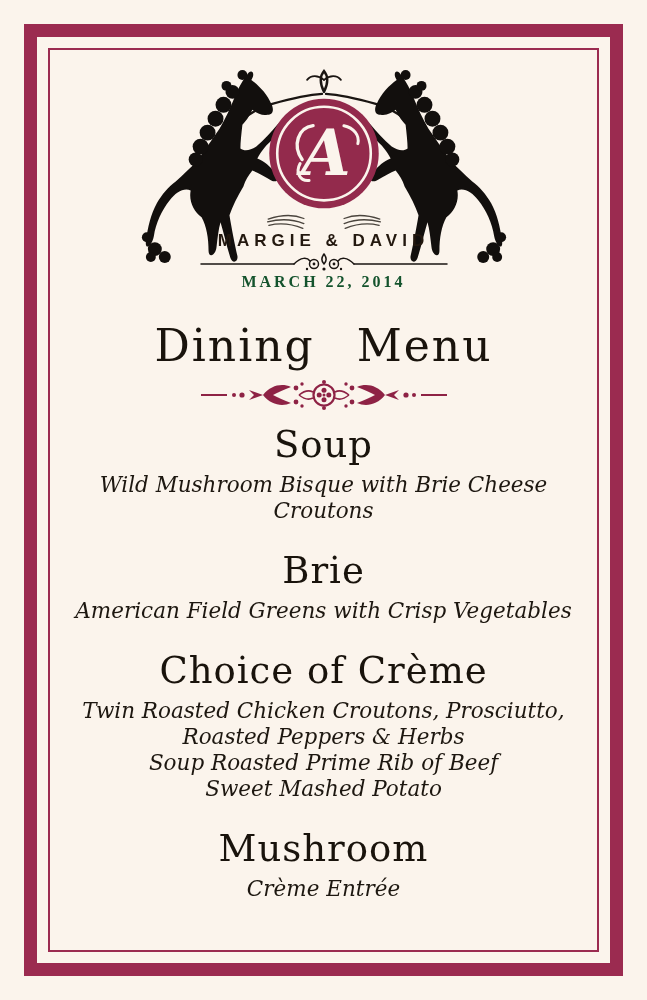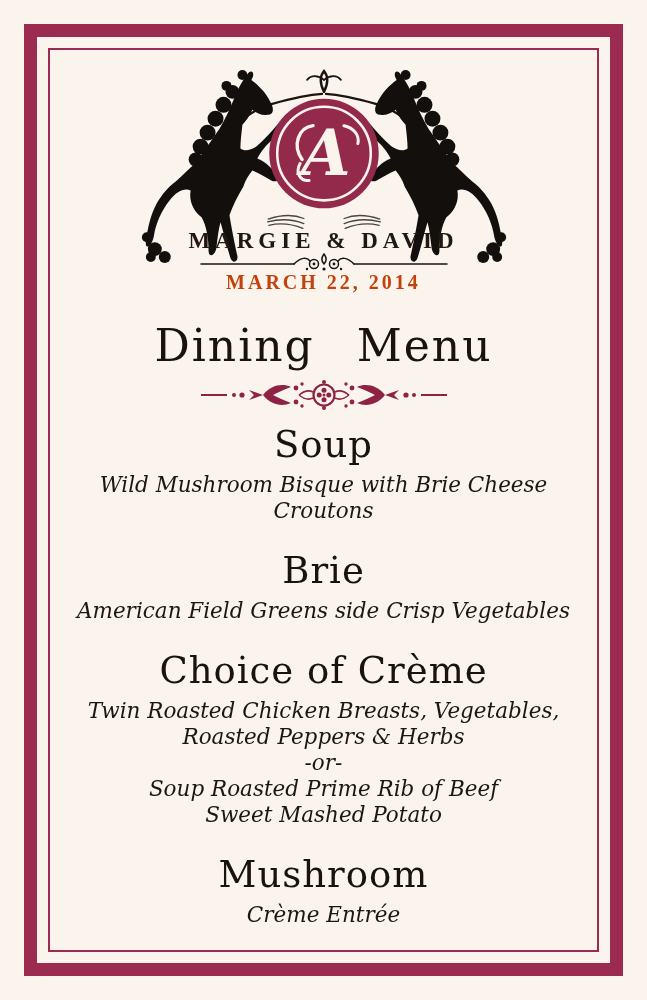--- a/index.html
+++ b/index.html
@@ -12,29 +12,29 @@
   }
   .card { position:relative; width:647px; height:1000px; background:#fbf4ec; }
   .border-outer { position:absolute; inset:24px; border:13px solid #9b2b50; pointer-events:none; }
   .border-inner { position:absolute; inset:48px; border:2px solid #9b2b50; pointer-events:none; }
   .content { position:absolute; left:50px; right:50px; top:50px; bottom:50px; text-align:center; }
 
   .crest-svg { display:block; margin:14px auto 0; }
 
   .names {
     margin-top:-40px;
-    font-family:Liberation Serif, serif;
-    font-size:23px; letter-spacing:5px; line-height:26px;
+    font-family:Liberation Sans, sans-serif;
+    font-size:17px; letter-spacing:5px; line-height:26px;
     color:#23180f; font-weight:600;
   }
   .flourish-svg { display:block; margin:-2px auto 0; }
   .date {
     margin-top:-2px;
-    font-size:20px; letter-spacing:3px; line-height:20px;
-    color:#c2410c; font-weight:600;
+    font-size:16px; letter-spacing:3px; line-height:20px;
+    color:#14532d; font-weight:600;
   }
 
   .menu-title {
     margin-top:22px;
     font-family:"DejaVu Serif", serif;
     font-size:44px; line-height:64px; font-weight:500;
     letter-spacing:2px; word-spacing:26px;
     color:#19130c;
   }
   .divider-svg { display:block; margin:2px auto 0; }
@@ -184,28 +184,27 @@
       </g>
     </svg>
 
     <div class="section-title mt-soup">Soup</div>
     <div class="desc">
       <div>Wild Mushroom Bisque with Brie Cheese Croutons</div>
     </div>
 
     <div class="section-title mt-sect">Brie</div>
     <div class="desc">
-      <div>American Field Greens side Crisp Vegetables</div>
+      <div>American Field Greens with Crisp Vegetables</div>
     </div>
 
     <div class="section-title mt-sect">Choice of Crème</div>
     <div class="desc">
-      <div>Twin Roasted Chicken Breasts, Vegetables,</div>
+      <div>Twin Roasted Chicken Croutons, Prosciutto,</div>
       <div>Roasted Peppers &amp; Herbs</div>
-      <div>-or-</div>
       <div>Soup Roasted Prime Rib of Beef</div>
       <div>Sweet Mashed Potato</div>
     </div>
 
     <div class="section-title mt-sect">Mushroom</div>
     <div class="desc">
       <div>Crème Entrée</div>
     </div>
 
   </div>

